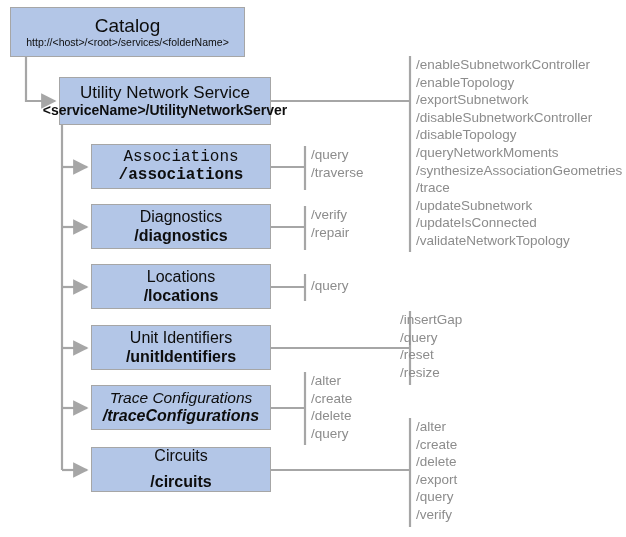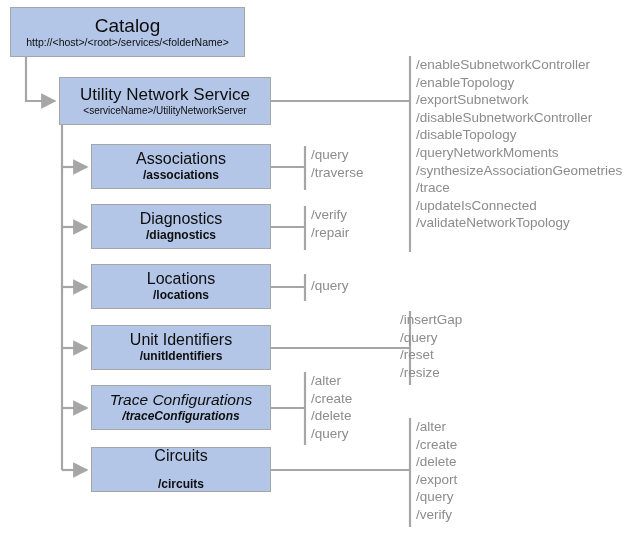--- a/index.html
+++ b/index.html
@@ -37,27 +37,27 @@
   }
 
   
   #node-catalog{left:10px;top:7px;width:235px;height:50px;}
   #node-catalog .title{font-size:19px;}
   #node-catalog .sub{font-size:10.5px;font-weight:normal;}
 
   
   #node-uns{left:59px;top:77px;width:212px;height:48px;}
   #node-uns .title{font-size:17px;}
-  #node-uns .sub{font-size:10px;font-weight:normal;}
+  #node-uns .sub{font-size:14px;font-weight:bold;}
 
   .child{left:91px;width:180px;height:45px;}
   .child .title{font-size:16px;}
-  .child .sub{font-size:12px;font-weight:bold;}
-
-  #node-associations{top:144px;}
+  .child .sub{font-size:16px;font-weight:bold;}
+
+  #node-associations{top:144px;font-family:Liberation Mono, monospace;}
   #node-diagnostics{top:204px;}
   #node-locations{top:264px;}
   #node-unitidentifiers{top:325px;}
   #node-traceconfigs{top:385px;font-style:italic;}
   #node-circuits{top:447px;justify-content:space-between;}
   #node-traceconfigs .title{font-size:15.5px;}
 
   .oplist{
     position:absolute;
     color:#8c8c8c;
@@ -156,20 +156,21 @@
 
   <div class="oplist" style="left:416px;top:56px;">
       <div>/enableSubnetworkController</div>
       <div>/enableTopology</div>
       <div>/exportSubnetwork</div>
       <div>/disableSubnetworkController</div>
       <div>/disableTopology</div>
       <div>/queryNetworkMoments</div>
       <div>/synthesizeAssociationGeometries</div>
       <div>/trace</div>
+      <div>/updateSubnetwork</div>
       <div>/updateIsConnected</div>
       <div>/validateNetworkTopology</div>
     </div>
 
   <div class="oplist" style="left:311px;top:146px;">
       <div>/query</div>
       <div>/traverse</div>
     </div>
 
   <div class="oplist" style="left:311px;top:206px;">

